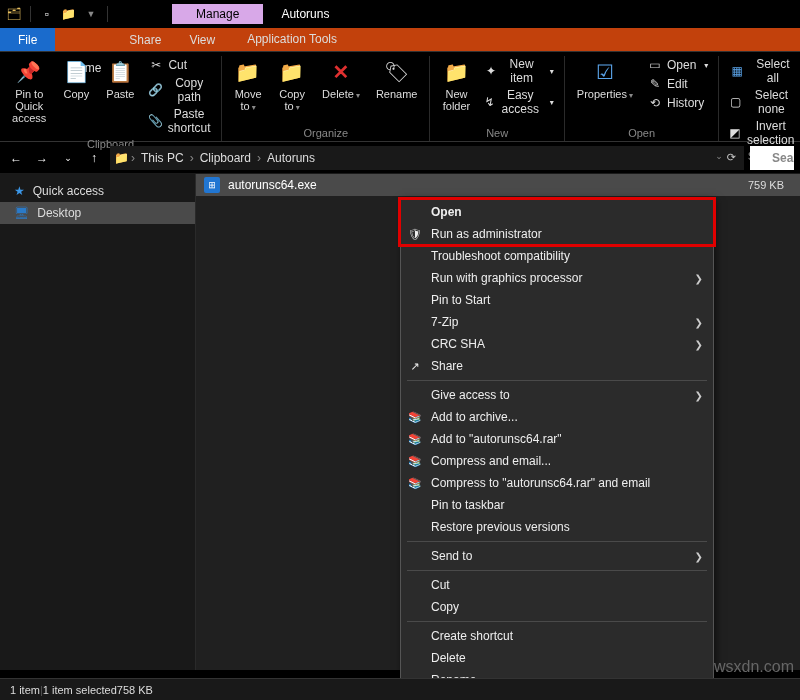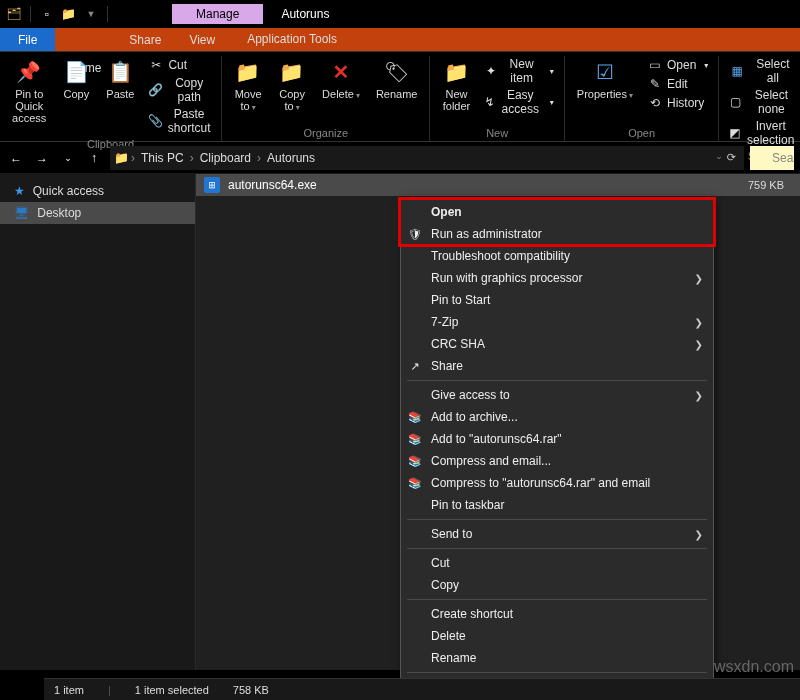--- a/index.html
+++ b/index.html
@@ -24,21 +24,21 @@
 .rbtn .ico { width: 28px; height: 28px; margin-bottom: 2px; display: flex; align-items: center; justify-content: center; font-size: 20px; }
 .rbtn .lbl { font-size: 11px; line-height: 12px; }
 .rbtn.small { flex-direction: row; min-width: auto; padding: 1px 4px; gap: 4px; width: 100%; justify-content: flex-start; }
 .rbtn.small .ico { width: 16px; height: 16px; font-size: 12px; margin: 0; }
 .rbtn-col { display: flex; flex-direction: column; gap: 1px; }
 .addrbar { height: 32px; background: #000; display: flex; align-items: center; padding: 0 6px; gap: 6px; border-bottom: 1px solid #1a1a1a; }
 .navbtn { width: 20px; height: 20px; display: flex; align-items: center; justify-content: center; color: #fff; }
 .bc-box { flex: 1; background: #191919; height: 24px; display: flex; align-items: center; padding: 0 4px; gap: 2px; }
 .bc-seg { color: #ddd; padding: 0 4px; display: flex; align-items: center; gap: 4px; }
 .bc-sep { color: #888; }
-.search-box { width: 40px; background: #fef9c3; height: 24px; display: flex; align-items: center; padding: 0 22px; color: #888; }
+.search-box { width: 40px; background: #ffffff; height: 24px; display: flex; align-items: center; padding: 0 22px; color: #888; font-weight: bold; }
 .main { display: flex; height: 496px; background: #202020; }
 .sidebar { width: 196px; background: #191919; border-right: 1px solid #2a2a2a; padding: 6px 0; }
 .sb-item { display: flex; align-items: center; padding: 4px 14px; gap: 8px; color: #ddd; }
 .sb-item.sel { background: #4a4a4a; }
 .sb-star { color: #3b97e8; }
 .content { flex: 1; background: #202020; position: relative; }
 .col-headers { display: flex; background: #202020; border-bottom: 1px solid #333; height: 22px; align-items: center; }
 .col-h { color: #bbb; font-size: 11px; padding: 0 8px; display: flex; align-items: center; gap: 6px; }
 .col-h.name { width: 230px; }
 .col-h.size { margin-left: auto; padding-right: 16px; }
@@ -46,21 +46,21 @@
 .file-ico { width: 16px; height: 16px; background: #2176d2; border-radius: 2px; display: flex; align-items: center; justify-content: center; font-size: 9px; }
 .file-name { color: #fff; font-size: 12px; }
 .file-size { margin-left: auto; color: #ddd; font-size: 11px; padding-right: 8px; }
 .ctx-menu { position: absolute; left: 400px; top: 198px; width: 314px; background: #2b2b2b; border: 1px solid #555; box-shadow: 2px 2px 8px rgba(0,0,0,0.6); padding: 2px 0; }
 .ctx-item { display: flex; align-items: center; height: 22px; padding: 0 10px 0 30px; color: #eee; font-size: 12px; position: relative; }
 .ctx-item.bold { font-weight: 600; }
 .ctx-item .ci-ico { position: absolute; left: 6px; width: 16px; height: 16px; display: flex; align-items: center; justify-content: center; font-size: 11px; }
 .ctx-item .arrow { margin-left: auto; color: #ccc; font-size: 10px; }
 .ctx-sep { height: 1px; background: #4a4a4a; margin: 3px 6px; }
 .ctx-highlight { position: absolute; border: 3px solid #e00000; pointer-events: none; }
-.statusbar { position: absolute; bottom: 0; left: 0; right: 0; height: 22px; background: #191919; display: flex; align-items: center; padding: 0 10px; gap: 24px; color: #ddd; font-size: 11px; border-top: 1px solid #333; margin-left: 44px; }
+.statusbar { position: absolute; bottom: 0; left: 0; right: 0; height: 22px; background: #191919; display: flex; align-items: center; padding: 0 10px; gap: 0; color: #ddd; font-size: 11px; border-top: 1px solid #333; }
 .sb-sep { color: #555; }
 .watermark { position: absolute; right: 6px; bottom: 24px; color: #666; font-size: 16px; }
 .folder-ico { color: #e8c060; }
 .chev::after { content: "▾"; font-size: 8px; color: #888; margin-left: 2px; }
 </style>
 </head>
 <body>
 
 <div class="titlebar">
   <div class="tb-icons">
@@ -290,20 +290,21 @@
     </div>
   <div class="ctx-item">
       <span class="ci-ico">📚</span>
       <span>Compress and email...</span>
     </div>
   <div class="ctx-item">
       <span class="ci-ico">📚</span>
       <span>Compress to "autorunsc64.rar" and email</span>
     </div>
   <div class="ctx-item">Pin to taskbar</div>
+  <div class="ctx-item">Restore previous versions</div>
   <div class="ctx-sep"></div>
   <div class="ctx-item">
       <span>Send to</span>
       <span class="arrow">❯</span>
     </div>
   <div class="ctx-sep"></div>
   <div class="ctx-item">Cut</div>
   <div class="ctx-item">Copy</div>
   <div class="ctx-sep"></div>
   <div class="ctx-item">Create shortcut</div>

